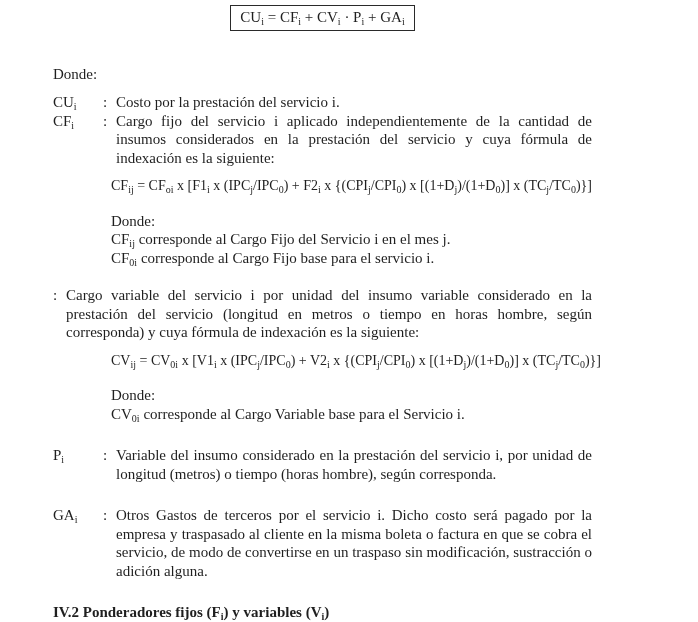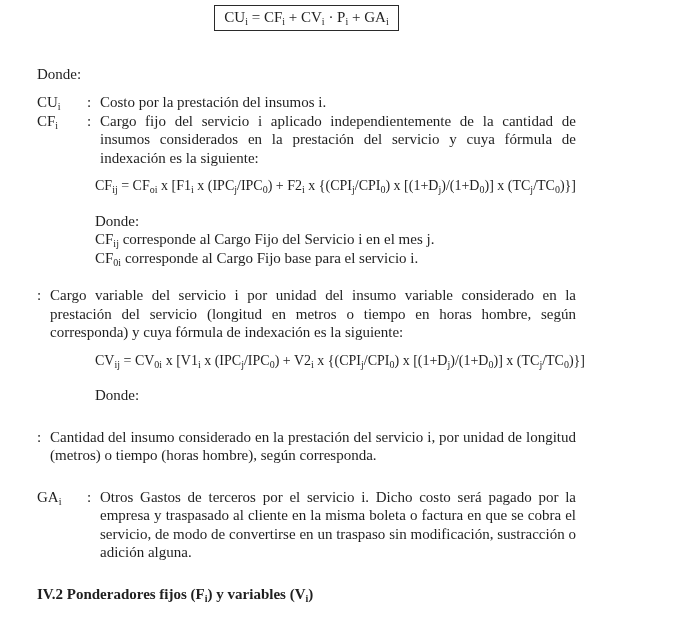--- a/index.html
+++ b/index.html
@@ -8,20 +8,21 @@
     width: 584px;
     height: 622px;
     box-sizing: border-box;
     padding: 4px 8px 15px 37px;
     background: #ffffff;
     color: #1f1f1f;
     font-family: "Liberation Serif", "DejaVu Serif", serif;
     font-size: 15px;
     line-height: 18.5px;
     overflow: hidden;
+    margin-left: 16px;
   }
   sub {
     font-size: 10px;
     line-height: 0;
     vertical-align: -3px;
   }
   .box-wrap {
     text-align: center;
     margin: 1px 0 34px 0;
   }
@@ -65,21 +66,21 @@
   <div class="box-wrap">
     <span class="box-formula">CU<sub>i</sub> = CF<sub>i</sub> + CV<sub>i</sub> · P<sub>i</sub> + GA<sub>i</sub></span>
   </div>
 
   <p class="donde">Donde:</p>
 
   <div class="def-item">
     <div class="def-row">
       <span class="def-term">CU<sub>i</sub></span>
       <span class="def-colon">:</span>
-      <span class="def-text">Costo por la prestación del insumos i.</span>
+      <span class="def-text">Costo por la prestación del servicio i.</span>
     </div>
   </div>
 
   <div class="def-item mb-cf">
     <div class="def-row">
       <span class="def-term">CF<sub>i</sub></span>
       <span class="def-colon">:</span>
       <span class="def-text">Cargo fijo del servicio i aplicado independientemente de la cantidad de insumos considerados en la prestación del servicio y cuya fórmula de indexación es la siguiente:</span>
     </div>
     <div class="formula-line">CF<sub>ij</sub> = CF<sub>oi</sub> x [F1<sub>i</sub> x (IPC<sub>j</sub>/IPC<sub>0</sub>) + F2<sub>i</sub> x {(CPI<sub>j</sub>/CPI<sub>0</sub>) x [(1+D<sub>j</sub>)/(1+D<sub>0</sub>)] x (TC<sub>j</sub>/TC<sub>0</sub>)}]</div>
@@ -91,27 +92,29 @@
   </div>
 
   <div class="def-item mb-cv">
     <div class="def-row">
       <span class="def-colon">:</span>
       <span class="def-text">Cargo variable del servicio i por unidad del insumo variable considerado en la prestación del servicio (longitud en metros o tiempo en horas hombre, según corresponda) y cuya fórmula de indexación es la siguiente:</span>
     </div>
     <div class="formula-line">CV<sub>ij</sub> = CV<sub>0i</sub> x [V1<sub>i</sub> x (IPC<sub>j</sub>/IPC<sub>0</sub>) + V2<sub>i</sub> x {(CPI<sub>j</sub>/CPI<sub>0</sub>) x [(1+D<sub>j</sub>)/(1+D<sub>0</sub>)] x (TC<sub>j</sub>/TC<sub>0</sub>)}]</div>
     <div class="sub-block">
       <div>Donde:</div>
+      <div>CV<sub>0i</sub> corresponde al Cargo Variable base para el Servicio i.</div>
     </div>
   </div>
 
   <div class="def-item mb-p">
     <div class="def-row">
+      <span class="def-term">P<sub>i</sub></span>
       <span class="def-colon">:</span>
-      <span class="def-text">Cantidad del insumo considerado en la prestación del servicio i, por unidad de longitud (metros) o tiempo (horas hombre), según corresponda.</span>
+      <span class="def-text">Variable del insumo considerado en la prestación del servicio i, por unidad de longitud (metros) o tiempo (horas hombre), según corresponda.</span>
     </div>
   </div>
 
   <div class="def-item mb-ga">
     <div class="def-row">
       <span class="def-term">GA<sub>i</sub></span>
       <span class="def-colon">:</span>
       <span class="def-text">Otros Gastos de terceros por el servicio i. Dicho costo será pagado por la empresa y traspasado al cliente en la misma boleta o factura en que se cobra el servicio, de modo de convertirse en un traspaso sin modificación, sustracción o adición alguna.</span>
     </div>
   </div>

